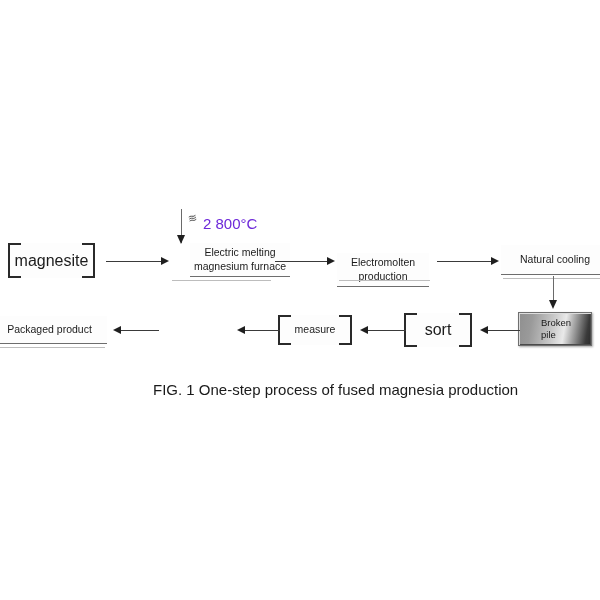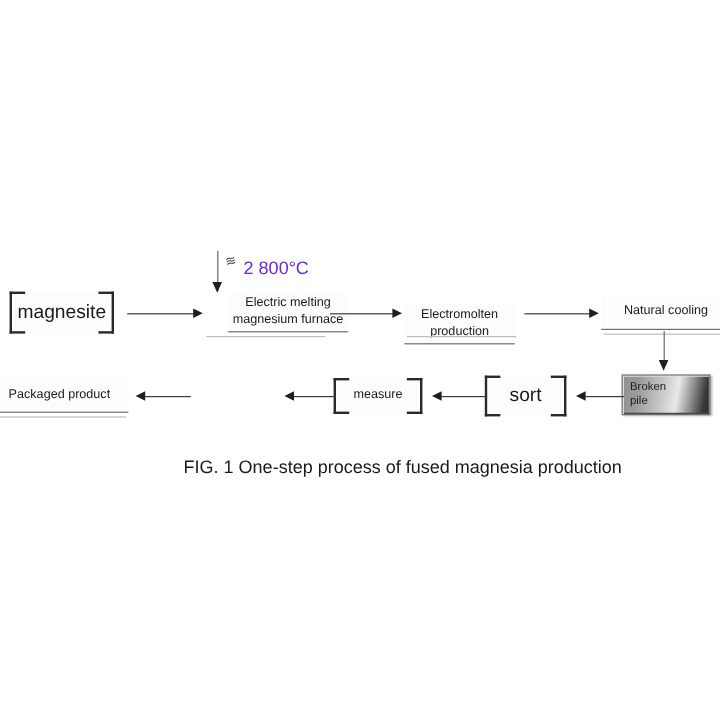--- a/index.html
+++ b/index.html
@@ -78,21 +78,21 @@
   }
 
   
   .node.bevel {
     background: linear-gradient(100deg,#8f8f8f 0%, #9a9a9a 18%, #c9c9c9 46%, #e9e9e9 62%, #8d8d8d 78%, #3a3a3a 92%, #2b2b2b 100%);
     border: 1px solid #6f6f6f;
     box-shadow: inset 1px 1px 0 #dcdcdc, inset -1px -1px 0 #4a4a4a, 1px 1px 2px rgba(0,0,0,.35);
     color: #1a1a1a;
     justify-content: flex-start;
     text-align: left;
-    padding-left: 6px;
+    padding-left: 22px;
   }
 
   
   .t-lg   { font-size: 16px; }
   .t-sm   { font-size: 10.5px; }
   .t-xs   { font-size: 9.5px; }
 
   
   .hline {
     position: absolute;

